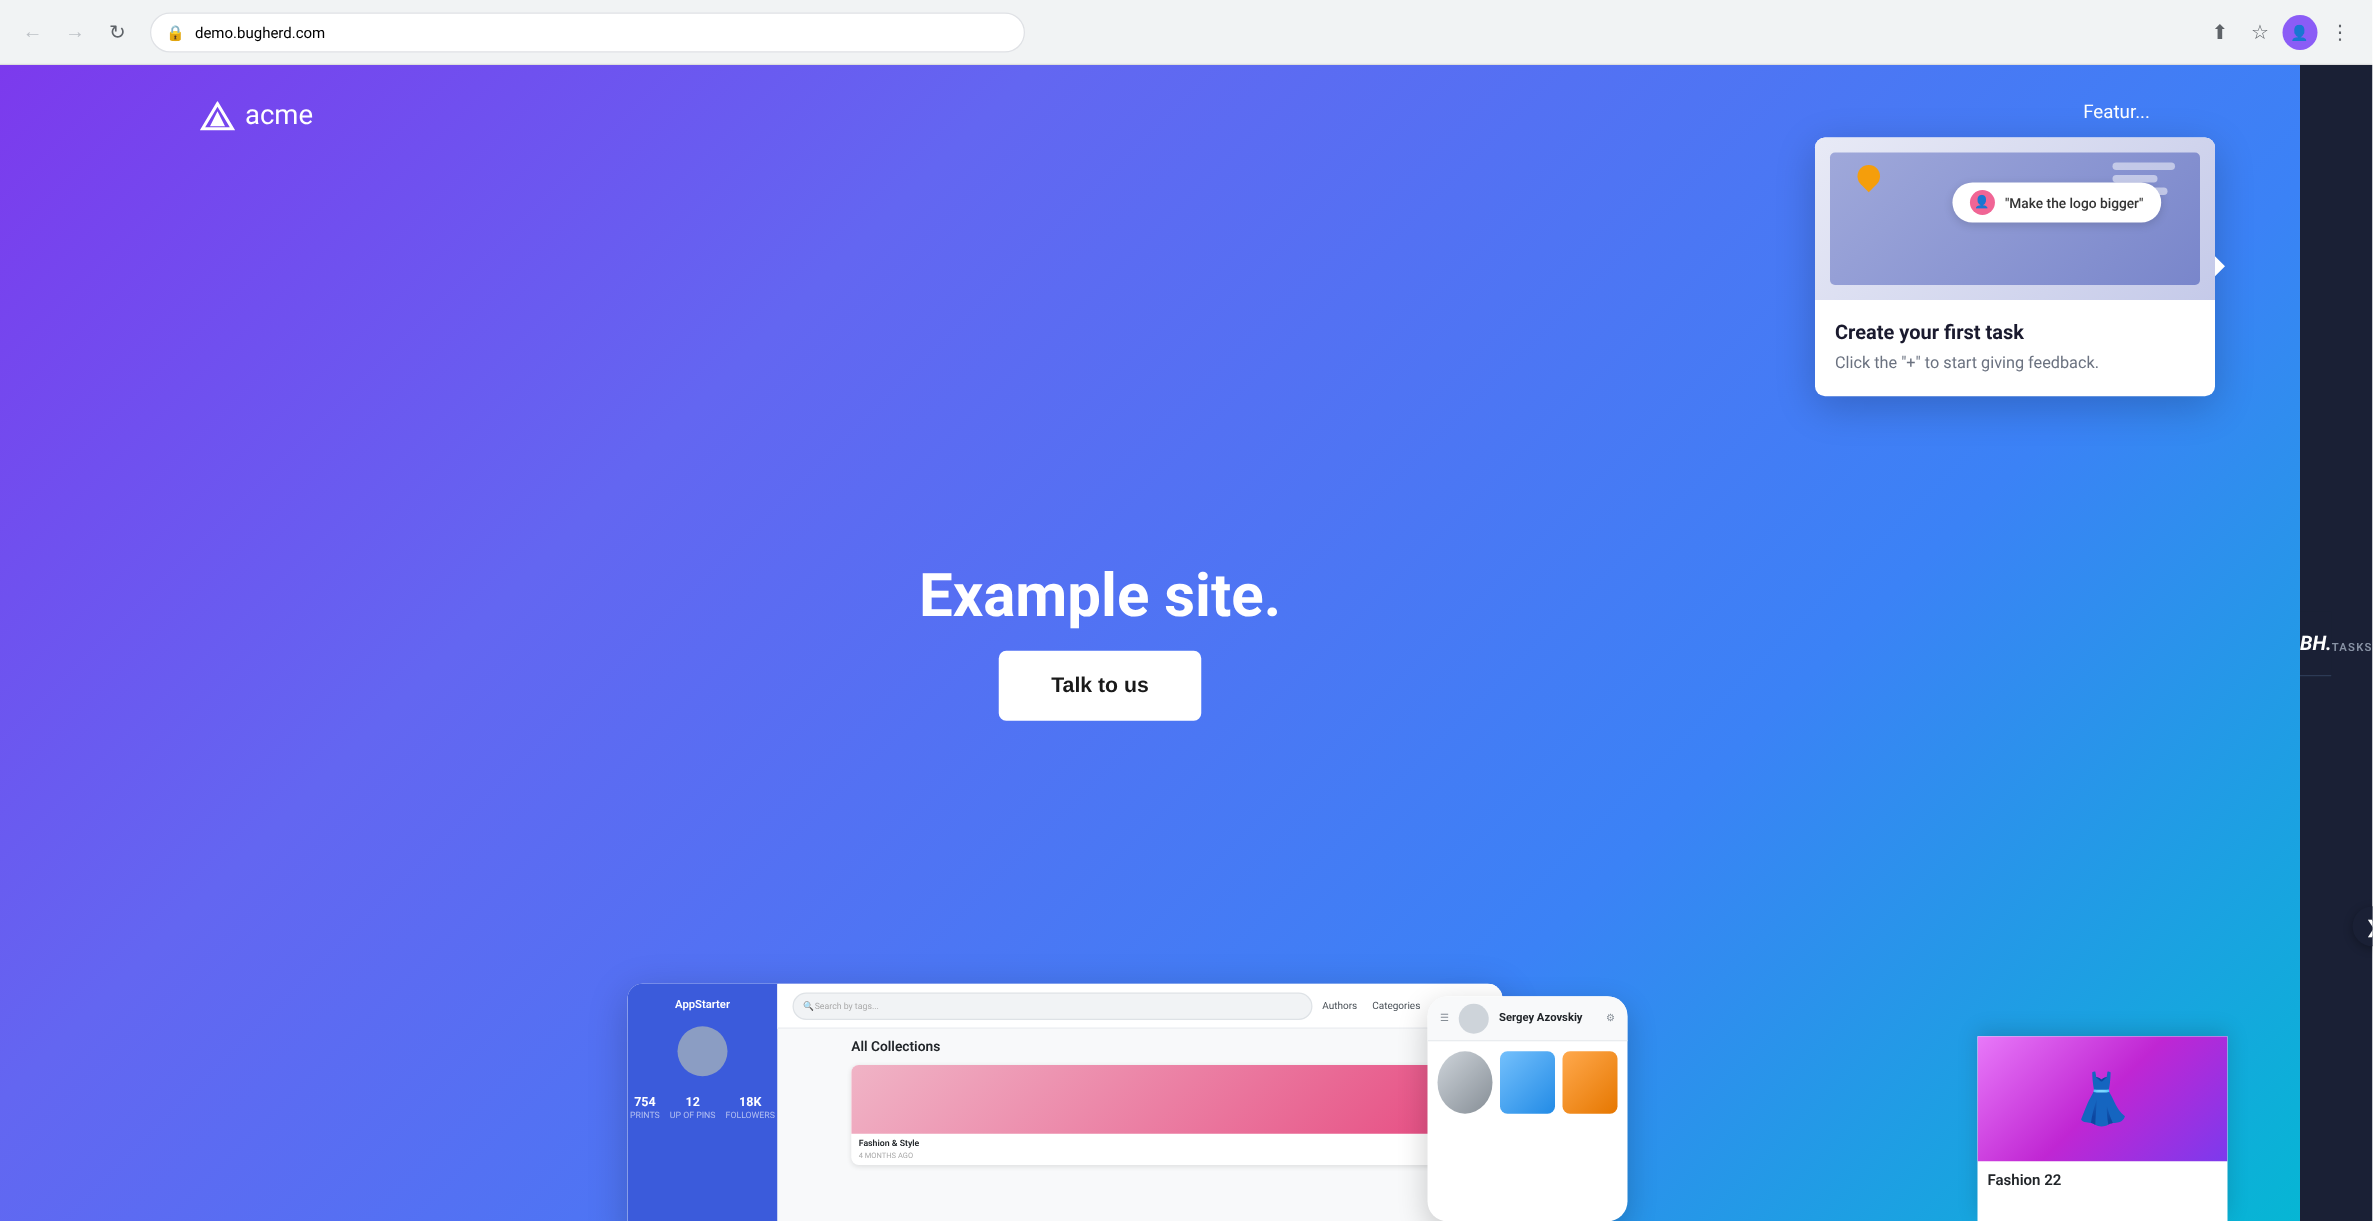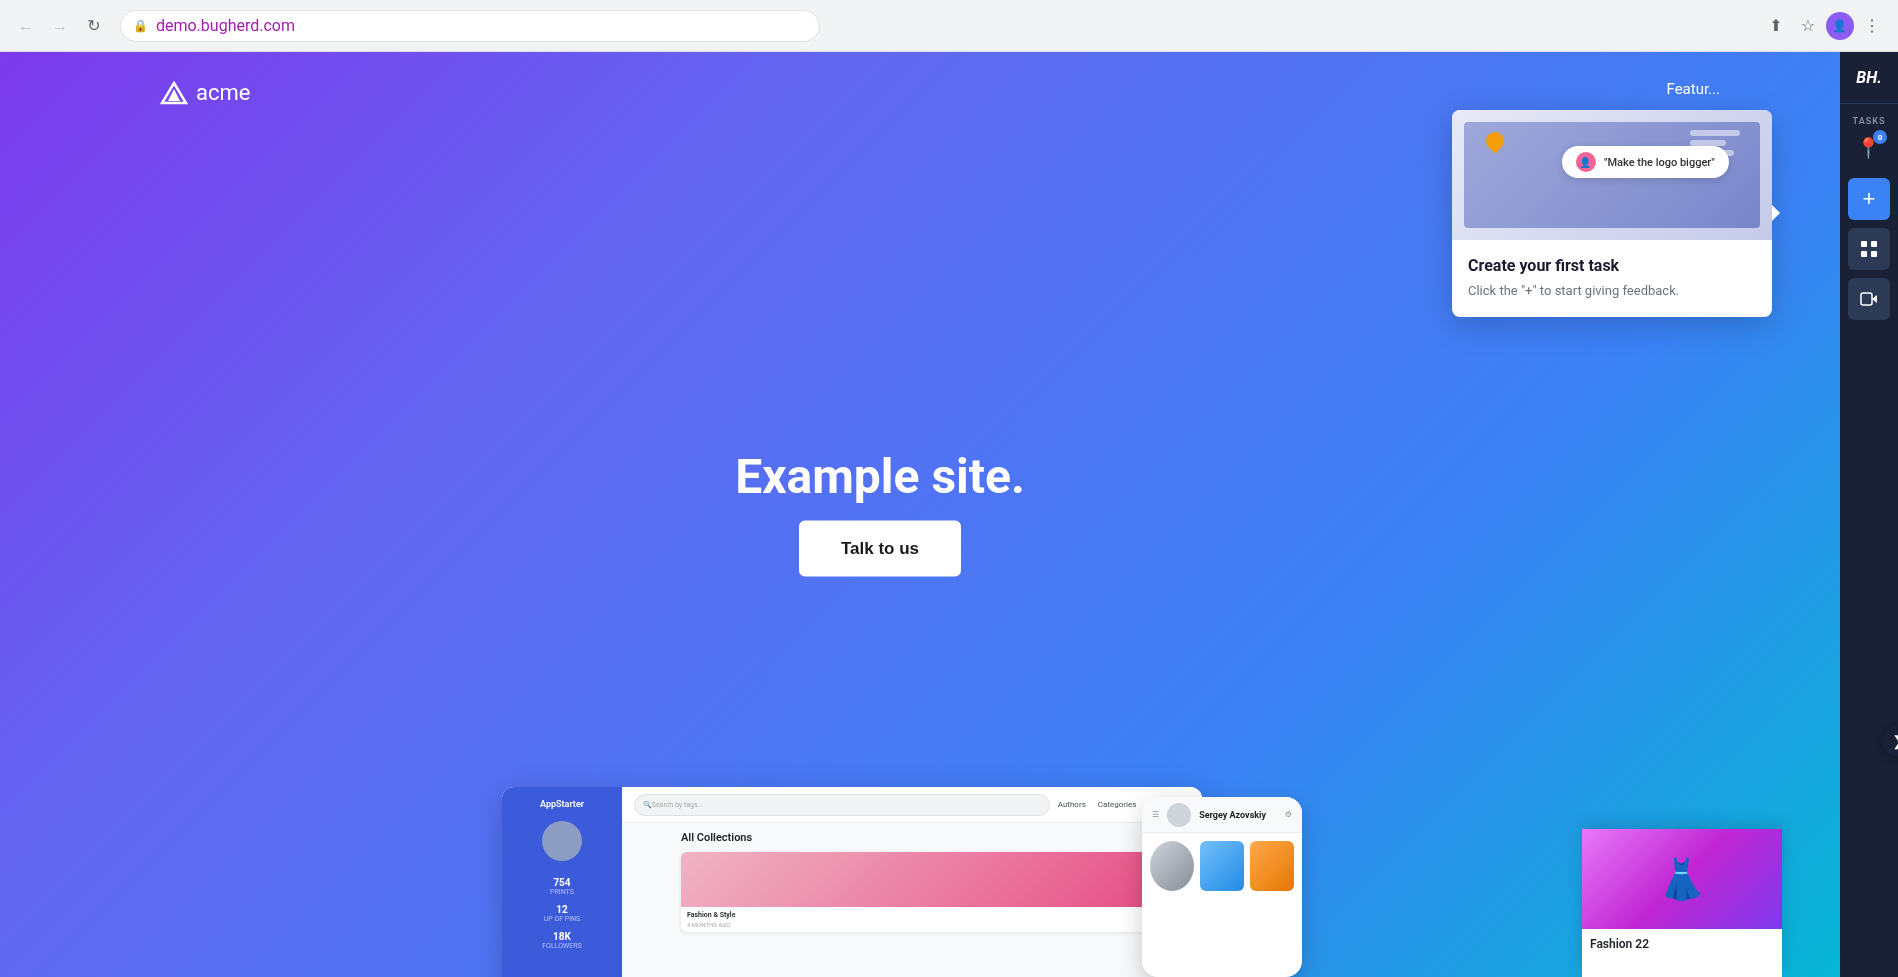--- a/index.html
+++ b/index.html
@@ -35,21 +35,21 @@
       border: 1px solid #dfe1e5;
       border-radius: 16px;
       display: flex;
       align-items: center;
       padding: 0 12px;
       gap: 8px;
       font-size: 13px;
       color: #202124;
     }
     .address-bar .lock-icon { color: #5f6368; font-size: 12px; }
-    .address-text { font-size: 16px; color: #a21caf; }
+    .address-text { font-size: 12px; color: #000000; }
     .browser-actions { display: flex; gap: 4px; align-items: center; margin-left: auto; }
     .browser-action-btn {
       width: 28px; height: 28px;
       border-radius: 50%;
       border: none;
       background: transparent;
       cursor: pointer;
       display: flex; align-items: center; justify-content: center;
       color: #5f6368;
       font-size: 16px;
@@ -197,21 +197,20 @@
       width: 40px;
       height: 40px;
       border-radius: 50%;
       background: #8b9dc3;
       margin-bottom: 8px;
     }
     .mockup-stats {
       display: flex;
       gap: 8px;
       margin-top: 8px;
-      flex-direction: column;
     }
     .mockup-stat { text-align: center; }
     .mockup-stat-num { color: white; font-size: 10px; font-weight: 700; }
     .mockup-stat-label { color: rgba(255,255,255,0.6); font-size: 7px; }
 
     .mockup-main-content {
       position: absolute;
       left: 120px;
       top: 0;
       right: 0;
@@ -330,21 +329,21 @@
     }
     .phone-thumb-1 { background: linear-gradient(135deg, #ced4da, #868e96); border-radius: 50%; }
     .phone-thumb-2 { background: linear-gradient(135deg, #74c0fc, #228be6); }
     .phone-thumb-3 { background: linear-gradient(135deg, #ffa94d, #e67700); }
 
     
     .bugherd-sidebar {
       width: 58px;
       background: #1a2035;
       display: flex;
-      flex-direction: column;
+      flex-direction: row;
       align-items: center;
       padding: 0;
       position: relative;
       z-index: 100;
     }
     .bh-logo {
       width: 58px;
       height: 52px;
       background: #1a2035;
       display: flex;

